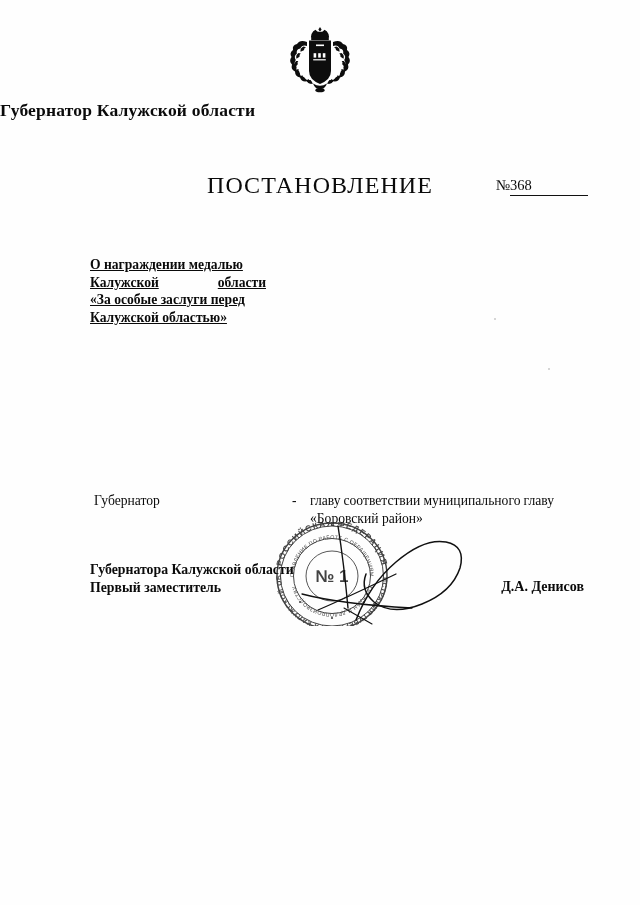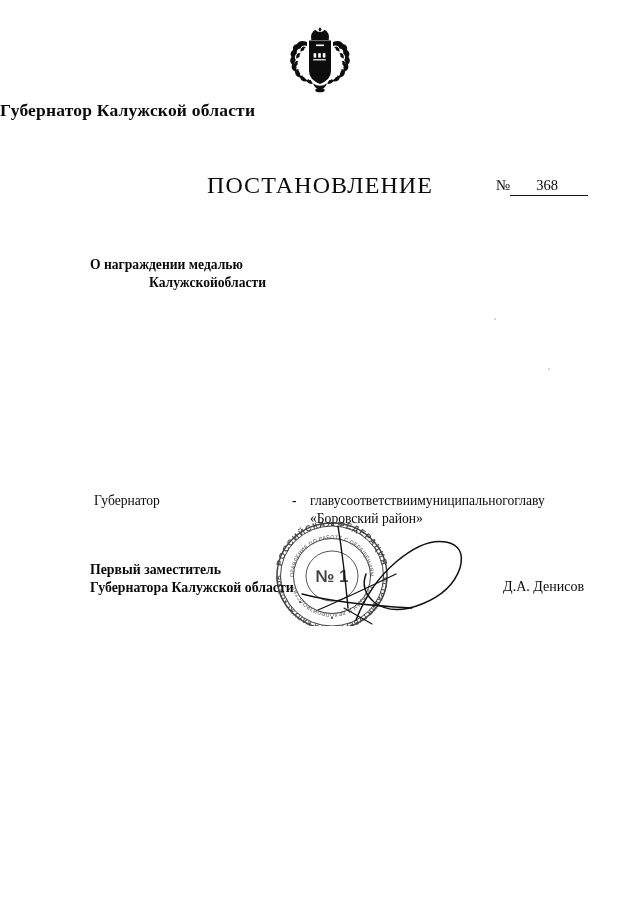--- a/index.html
+++ b/index.html
@@ -84,38 +84,38 @@
     right: 24px;
     top: 0;
     font-size: 14.5px;
     white-space: nowrap;
   }
   .num-field .nosign { font-size: 15px; }
   .num-field .u {
     display: inline-block;
     min-width: 74px;
     border-bottom: 1.3px solid #111;
-    text-align: center;
+    text-align: left;
     padding: 0 4px 1px 0;
   }
 
   
   .subject {
     position: absolute;
     left: 90px;
     top: 256px;
     width: 196px;
     font-weight: bold;
     font-size: 13.6px;
     line-height: 17.5px;
   }
-  .subject div { white-space: nowrap; }
+  .subject div { white-space: nowrap; text-decoration: underline; }
   .subject .spread {
     display: flex;
-    justify-content: flex-end;
+    justify-content: space-between;
     width: 176px;
   }
 
   
   .body-block {
     position: absolute;
     left: 88px;
     width: 464px;
     font-size: 14px;
     line-height: 19.6px;
@@ -149,38 +149,39 @@
     top: 0;
   }
   .recipient .role {
     position: absolute;
     left: 216px;
     top: 0;
     width: 244px;
   }
   .recipient .role .l1 {
     display: flex;
+    justify-content: space-between;
   }
   .recipient .role .l1 span { white-space: nowrap; }
 
   
   .sig-title {
     position: absolute;
     left: 90px;
     top: 561px;
     font-weight: bold;
     font-size: 13.8px;
     line-height: 18px;
     white-space: nowrap;
   }
   .sig-name {
     position: absolute;
     right: 56px;
     top: 579px;
-    font-weight: normal;
+    font-weight: bold;
     font-size: 14px;
     white-space: nowrap;
   }
 
   
   .seal {
     position: absolute;
     left: 272px;
     top: 522px;
     width: 120px;
@@ -277,20 +278,22 @@
       <span class="nosign">№</span><span class="u">368</span>
     </div>
   </div>
 
   <div class="subject">
     <div>О награждении  медалью</div>
     <div class="spread">
       <span>Калужской</span>
       <span>области</span>
     </div>
+    <div>«За особые заслуги перед</div>
+    <div>Калужской областью»</div>
   </div>
 
 
 
   <div class="recipient">
     <div class="name">
       <div>Губернатор</div>
     </div>
     <div class="dash">-</div>
     <div class="role">
@@ -298,22 +301,22 @@
         <span>главу</span>
         <span>соответствии</span>
         <span>муниципального</span>
         <span>главу</span>
       </div>
       <div>«Боровский район»</div>
     </div>
   </div>
 
   <div class="sig-title">
+    <div>Губернатора Калужской области</div>
     <div>Первый заместитель</div>
-    <div>Губернатора Калужской области</div>
   </div>
 
   <div class="seal">
     <svg viewBox="0 0 120 104" xmlns="http://www.w3.org/2000/svg" aria-hidden="true">
       <defs>
         <path id="arcOuterTop" d="M 9,54 A 51,50 0 0 1 111,54"></path>
         <path id="arcOuterBot" d="M 111,54 A 51,50 0 0 1 9,54"></path>
         <path id="arcInnerTop" d="M 22,54 A 38,37 0 0 1 98,54"></path>
         <path id="arcInnerBot" d="M 98,54 A 38,37 0 0 1 22,54"></path>
       </defs>

